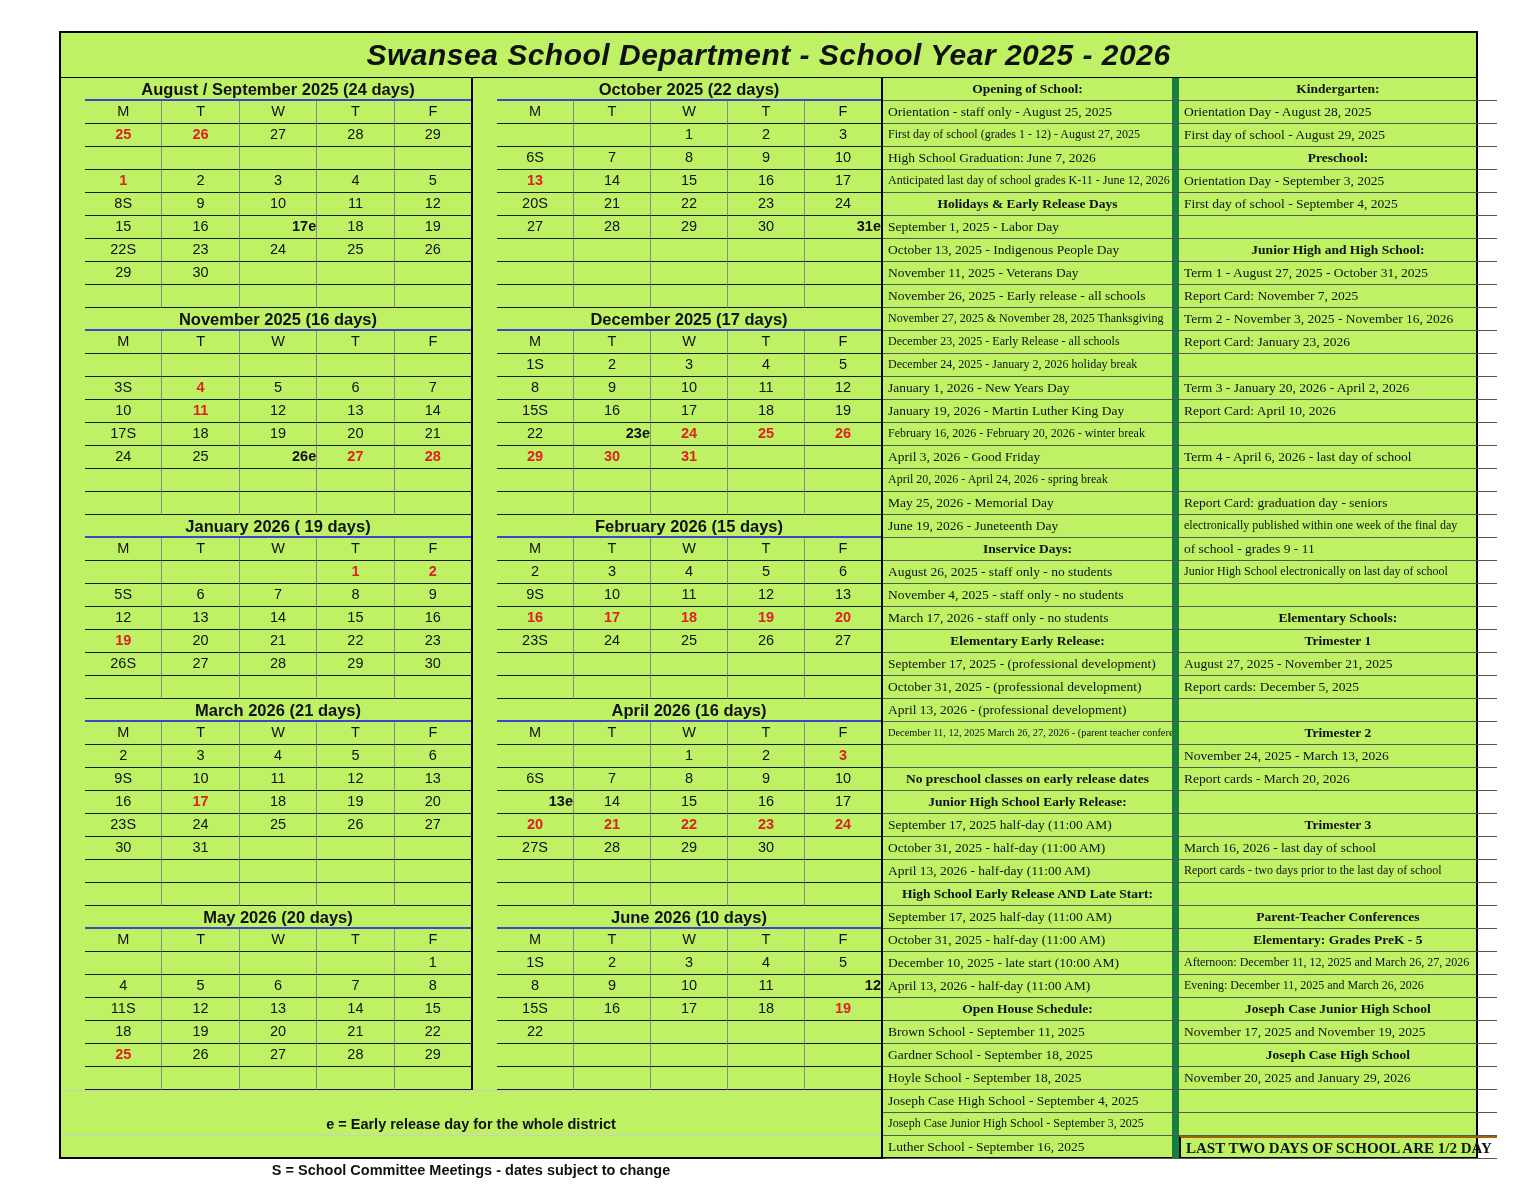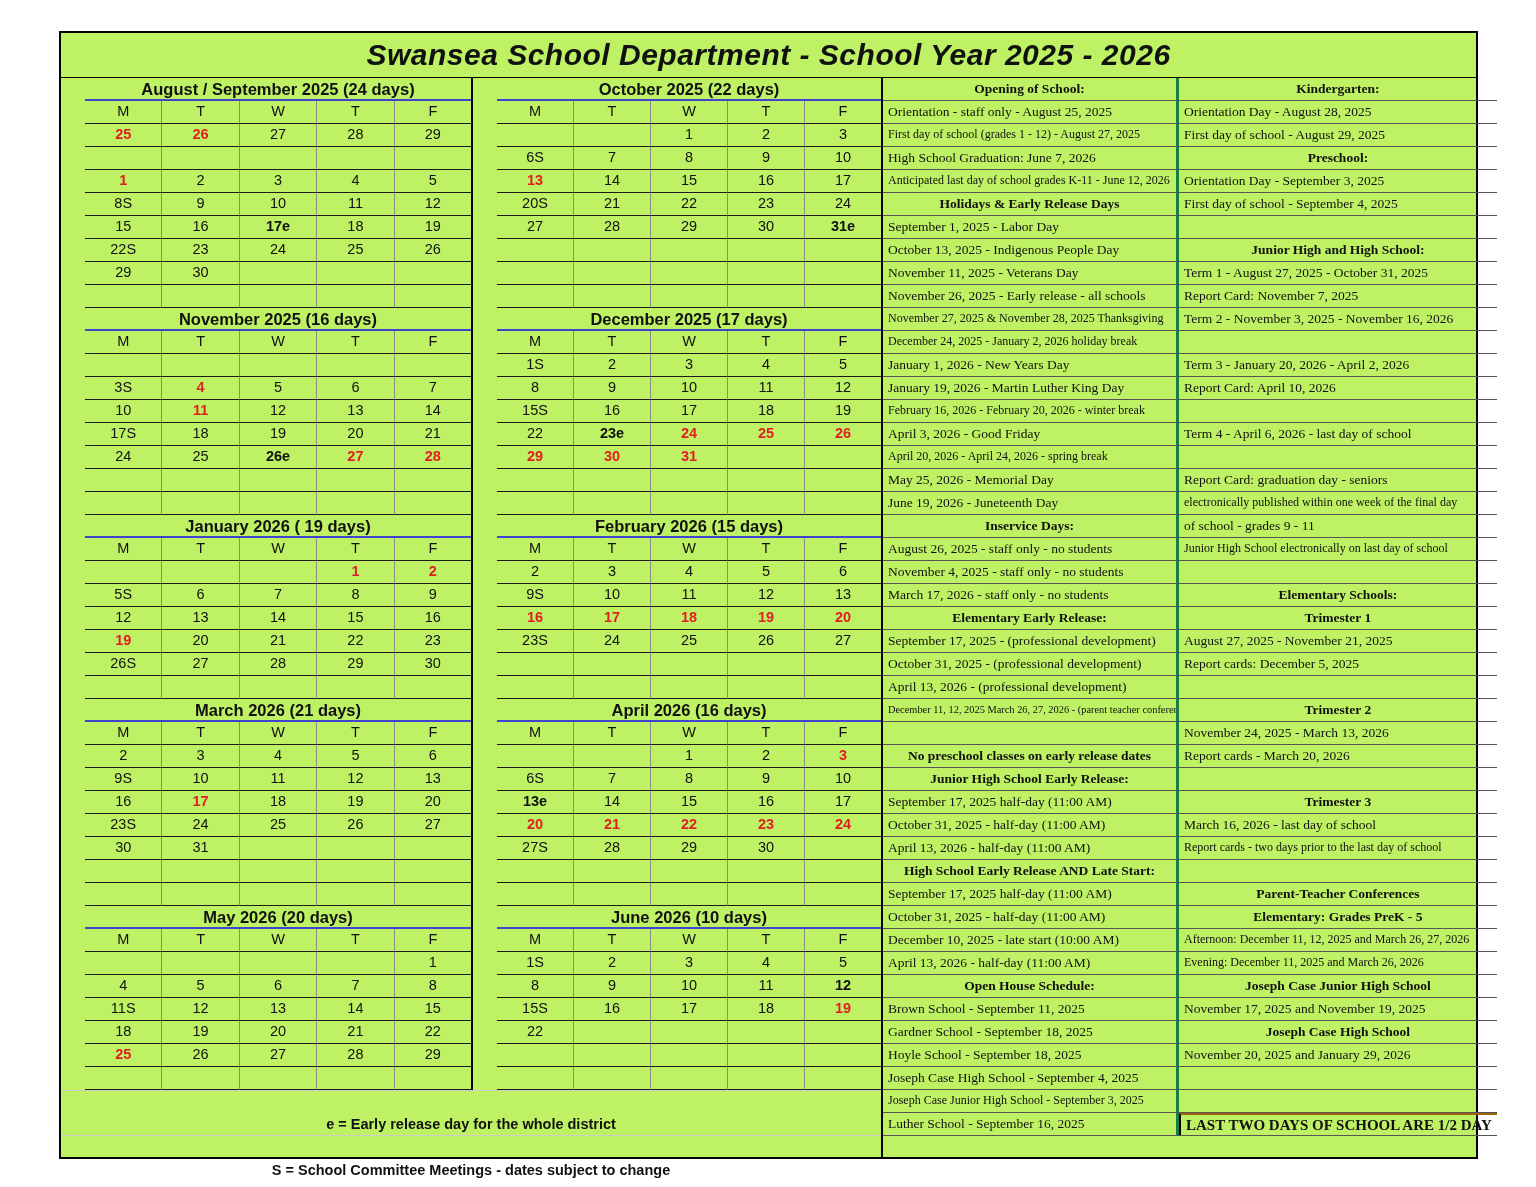--- a/index.html
+++ b/index.html
@@ -15,34 +15,34 @@
   .pair{display:flex;}
   .month{width:50%;box-sizing:border-box;padding-left:24px;}
   .month.right{border-left:2px solid #000;}
   .m-title{height:23px;line-height:22px;text-align:center;font-weight:bold;font-size:16.5px;
            border-bottom:2px solid #3f45d0;box-sizing:border-box;}
   .m-row{display:flex;height:23px;box-sizing:border-box;}
   .m-cell{flex:1;box-sizing:border-box;border-right:1px solid #8a8a8a;border-bottom:1px solid #1c1c1c;
           text-align:center;font-size:14.5px;line-height:21px;}
   .m-cell:last-child{border-right:none;}
   .red{color:#e01f23;font-weight:bold;}
-  .bold{font-weight:bold;}
+  .bold{font-weight:bold;text-align:right;}
 
   
   .leg-row{display:flex;height:23px;box-sizing:border-box;}
   .leg-cell{flex:1;border-right:1px solid #ccc;border-bottom:1px solid #ccc;}
   .leg-cell:last-child{border-right:none;}
   .leg-text{height:23px;flex:0 0 23px;line-height:22px;text-align:center;font-weight:bold;font-size:14.5px;
             border-bottom:1px solid #ccc;box-sizing:border-box;margin-top:22px;}
   .leg-text.last{border-top:1px solid #000;border-bottom:none;}
 
   
   .n-row{display:flex;height:23px;flex:0 0 23px;box-sizing:border-box;border-bottom:1px solid #555;}
   .n-cell{box-sizing:border-box;line-height:21px;white-space:nowrap;overflow:hidden;padding:0 5px;font-size:13.5px;}
-  .n-left{width:296px;flex:0 0 296px;border-right:3px solid #15803d;}
+  .n-left{width:296px;flex:0 0 296px;border-right:7px solid #15803d;}
   .n-right{flex:1;}
   .n-h{font-weight:bold;text-align:center;}
   .n-s{font-size:12px;}
   .n-x{font-size:10.4px;}
   .n-B{font-weight:bold;text-align:center;font-size:15px;border-top:2px solid #a16207;border-left:2px solid #000;}
 </style>
 </head>
 <body>
 
 <div class="sheet">
@@ -691,20 +691,24 @@
         </div>
         <div class="n-row">
           <div class="n-cell n-left">November 26, 2025 - Early release - all schools</div>
           <div class="n-cell n-right">Report Card: November 7, 2025</div>
         </div>
         <div class="n-row">
           <div class="n-cell n-left n-s">November 27, 2025 &amp; November 28, 2025 Thanksgiving</div>
           <div class="n-cell n-right">Term 2 - November 3, 2025 - November 16, 2026</div>
         </div>
         <div class="n-row">
+          <div class="n-cell n-left n-s">December 23, 2025 - Early Release - all schools</div>
+          <div class="n-cell n-right">Report Card: January 23, 2026</div>
+        </div>
+        <div class="n-row">
           <div class="n-cell n-left n-s">December 24, 2025 - January 2, 2026 holiday break</div>
           <div class="n-cell n-right"></div>
         </div>
         <div class="n-row">
           <div class="n-cell n-left">January 1, 2026 - New Years Day</div>
           <div class="n-cell n-right">Term 3 - January 20, 2026 - April 2, 2026</div>
         </div>
         <div class="n-row">
           <div class="n-cell n-left">January 19, 2026 - Martin Luther King Day</div>
           <div class="n-cell n-right">Report Card: April 10, 2026</div>

